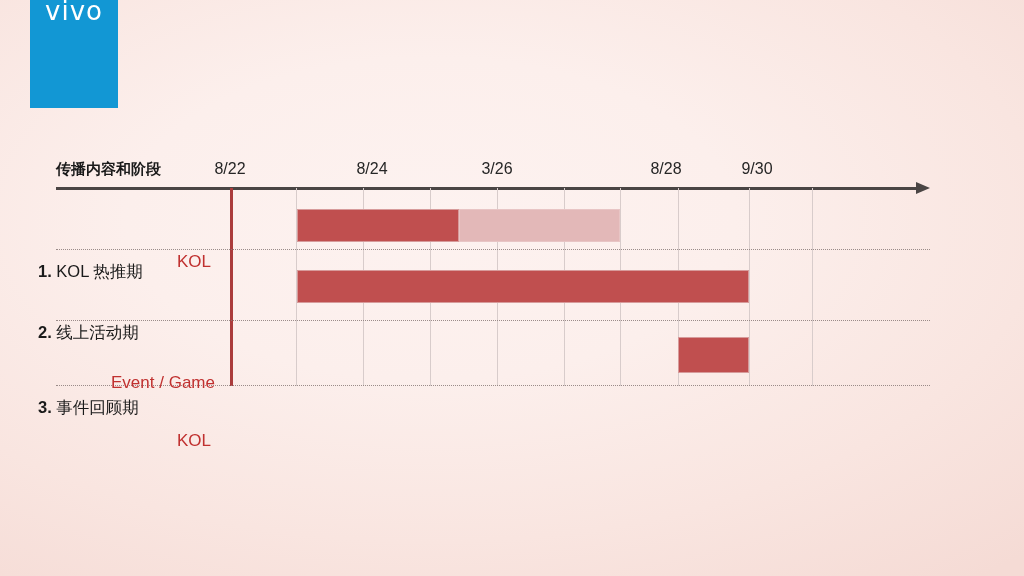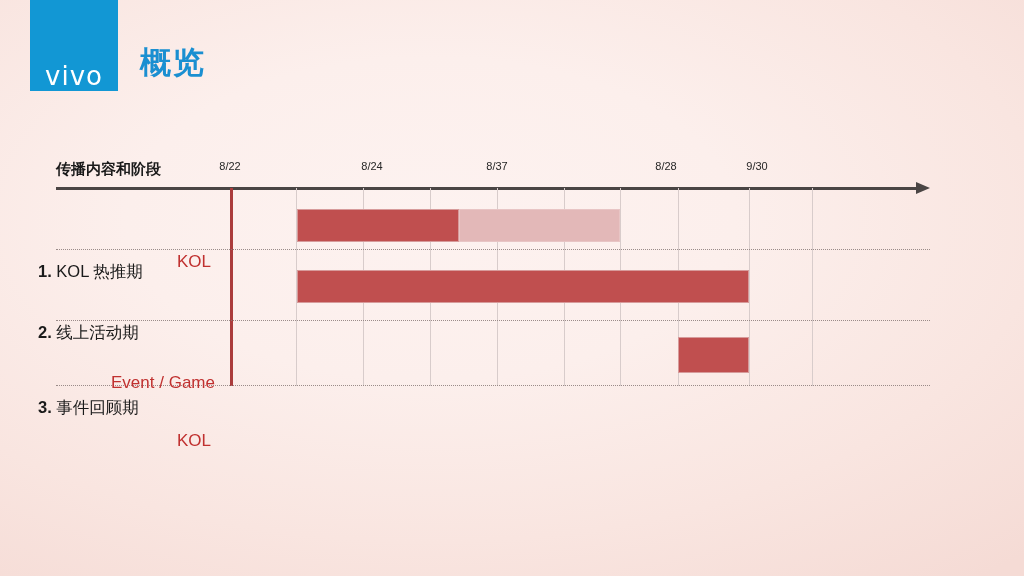--- a/index.html
+++ b/index.html
@@ -21,24 +21,24 @@
       radial-gradient(ellipse 85% 80% at 42% 38%, #fdf2f0 0%, #fcefec 35%, #f9e5e0 70%, #f5dbd5 100%);
     overflow: hidden;
   }
 
   
   #logo-box {
     position: absolute;
     left: 30px;
     top: 0px;
     width: 88px;
-    height: 91px;
+    height: 108px;
     background: #1297d4;
     display: flex;
-    align-items: flex-end;
+    align-items: flex-start;
     justify-content: center;
   }
   #logo-text {
     color: #ffffff;
     font-size: 26px;
     letter-spacing: 1px;
     font-family: "DejaVu Sans", sans-serif;
     font-weight: 400;
     line-height: 1;
     transform: translateY(-2px);
@@ -71,21 +71,21 @@
     white-space: nowrap;
   }
   #axis-title {
     left: 56px;
     font-weight: bold;
     font-size: 15px;
   }
   .date-label {
     position: absolute;
     top: 160px;
-    font-size: 11px;
+    font-size: 16px;
     color: #262626;
     white-space: nowrap;
     transform: translateX(-50%);
   }
 
   
   #axis-line {
     position: absolute;
     left: 56px;
     top: 187px;
@@ -154,29 +154,28 @@
   .bar-light { background: #e3b8b8; border: 1px solid #e8c5c5; }
 </style>
 </head>
 <body>
 
 <div id="slide">
 
   <div id="logo-box">
     <span id="logo-text">vivo</span>
   </div>
-  <div id="slide-title">概览</div>
 
   <div id="chart">
 
     <div class="col-header" id="axis-title">传播内容和阶段</div>
 
     <div class="date-label" style="left:230px">8/22</div>
     <div class="date-label" style="left:372px">8/24</div>
-    <div class="date-label" style="left:497px">8/37</div>
+    <div class="date-label" style="left:497px">3/26</div>
     <div class="date-label" style="left:666px">8/28</div>
     <div class="date-label" style="left:757px">9/30</div>
 
     <div id="axis-line"></div>
     <div id="axis-arrow"></div>
 
     <div class="gridline" style="left:296px; top:188px; height:198px;"></div>
     <div class="gridline" style="left:363px; top:188px; height:198px;"></div>
     <div class="gridline" style="left:430px; top:188px; height:198px;"></div>
     <div class="gridline" style="left:497px; top:188px; height:198px;"></div>

